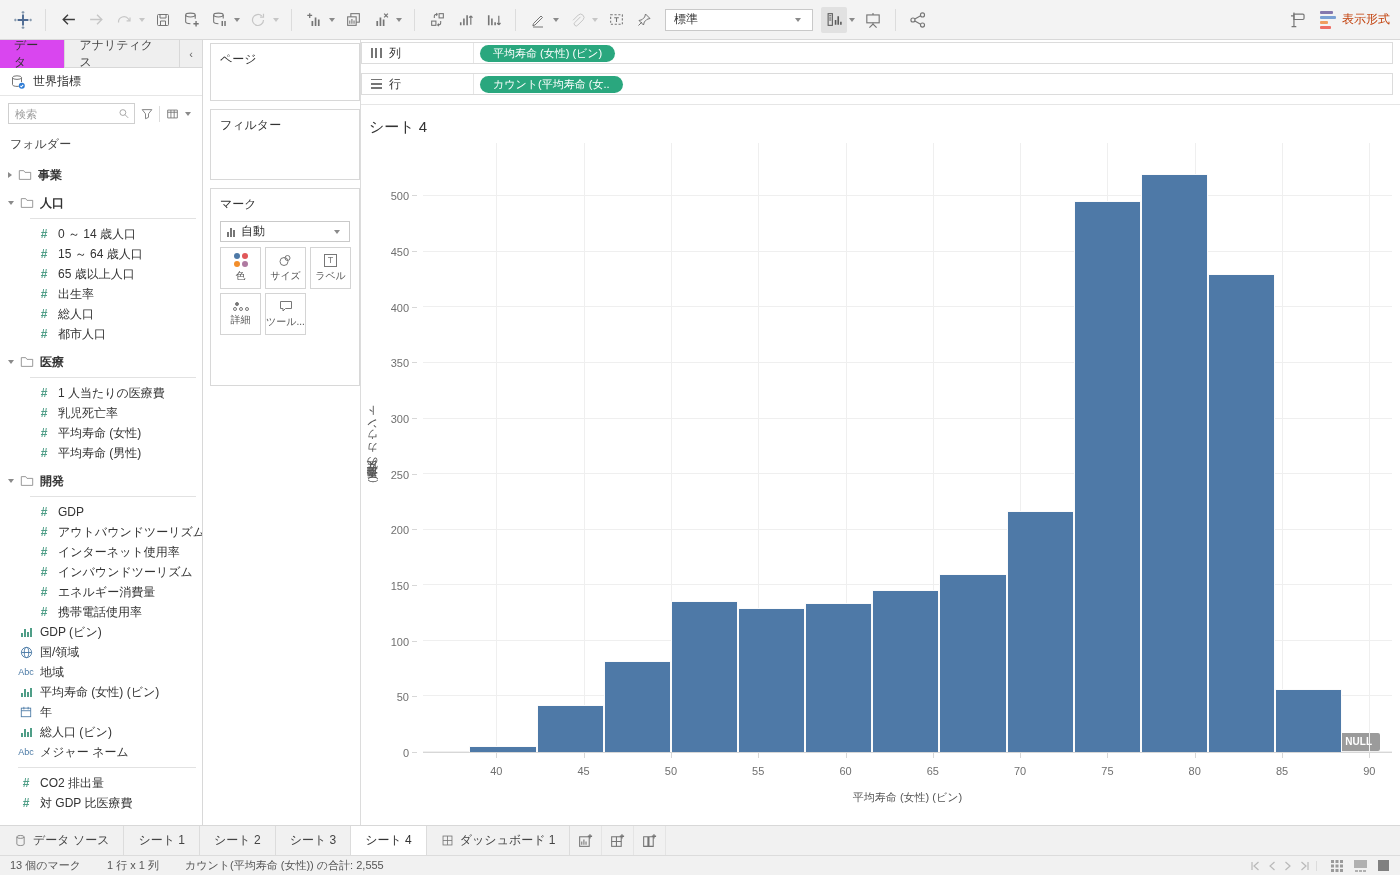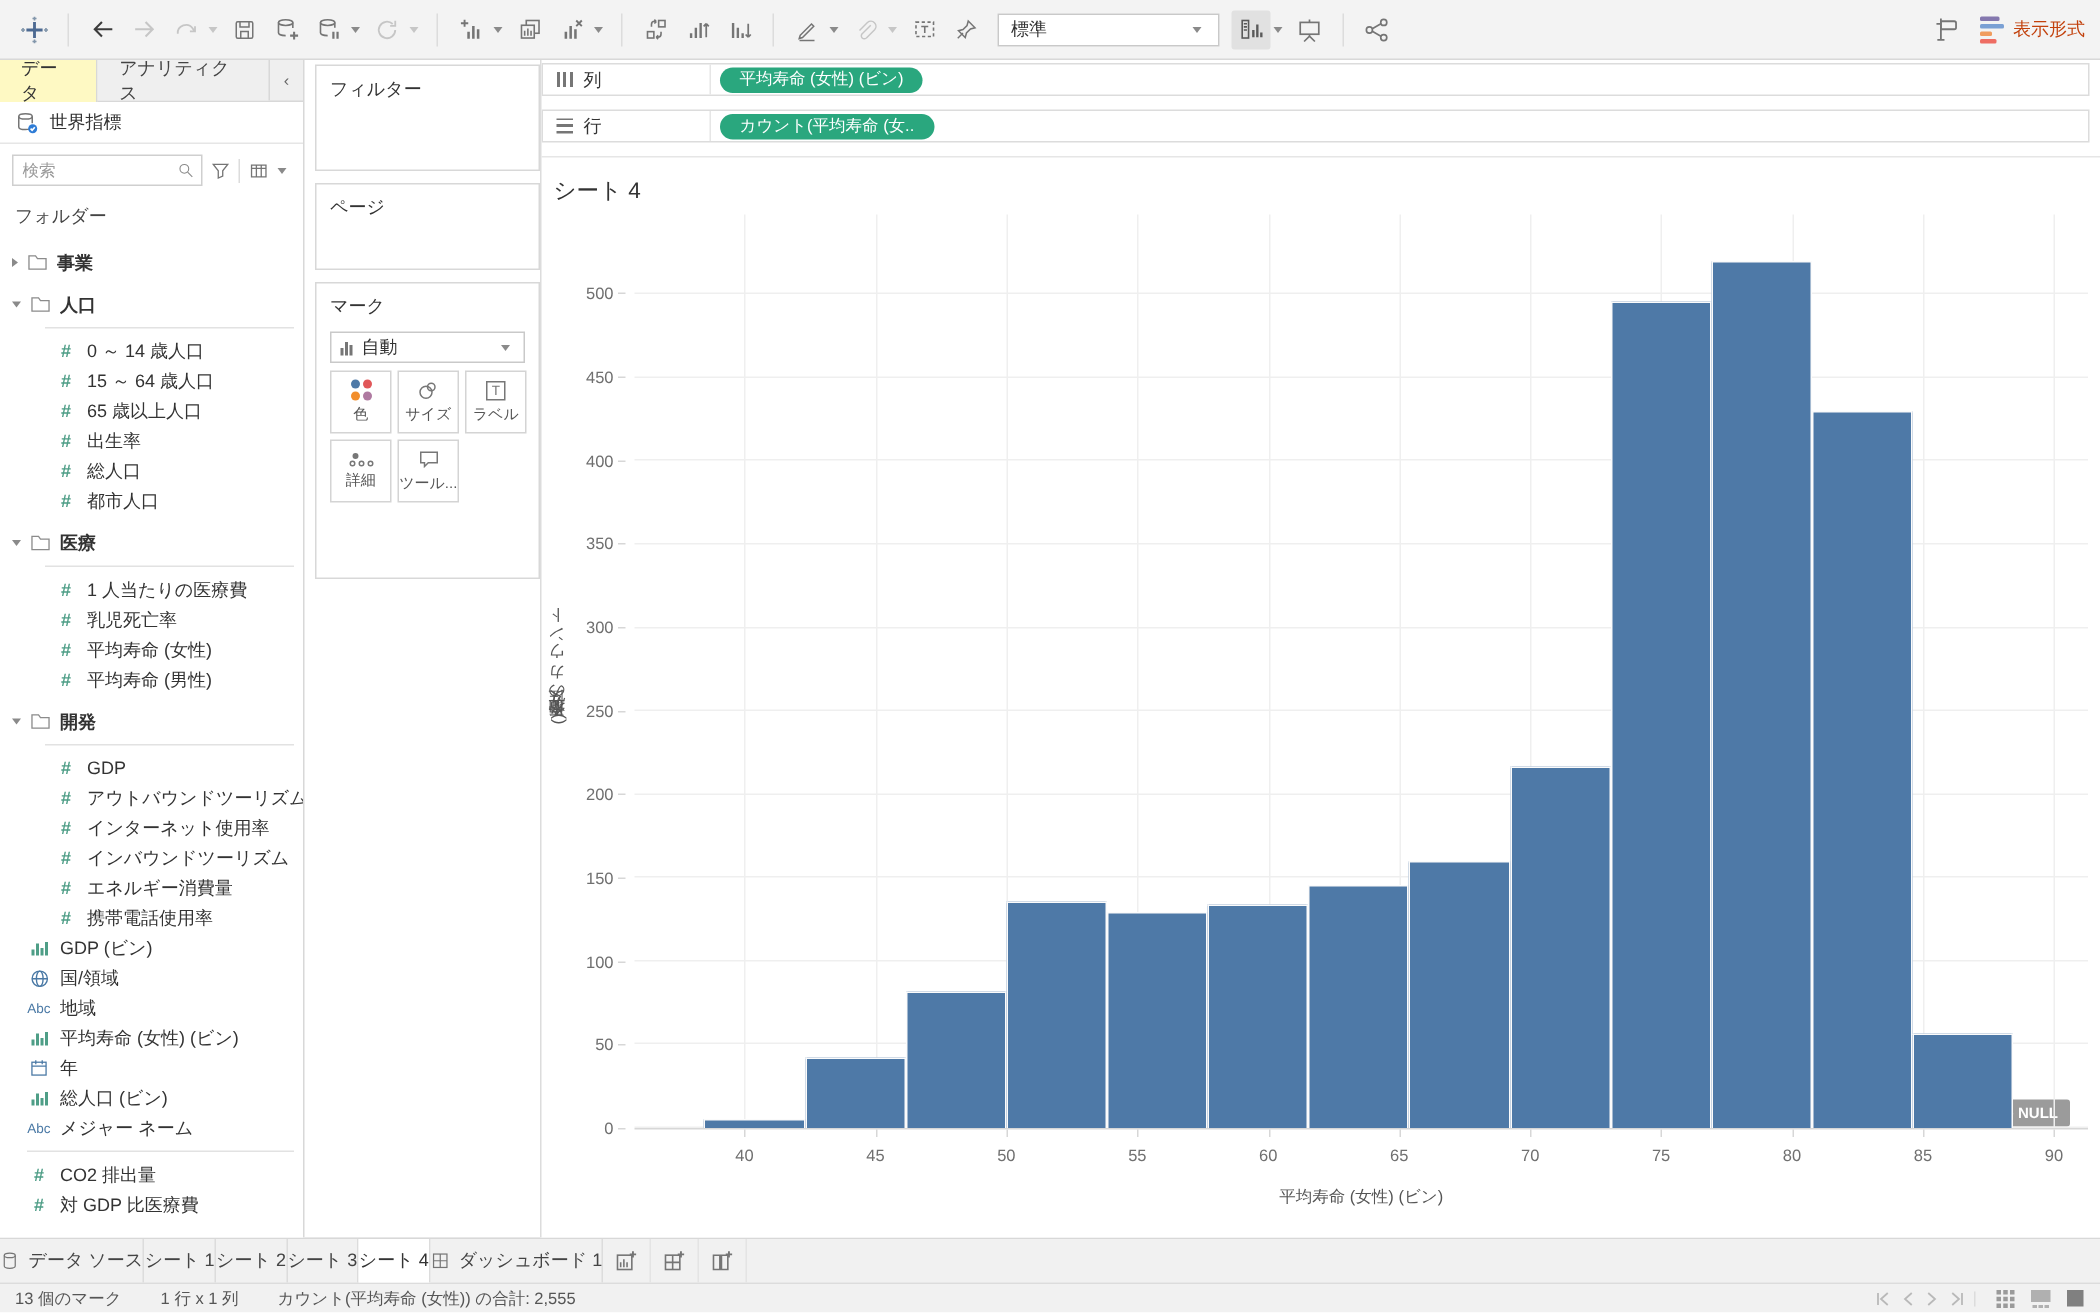--- a/index.html
+++ b/index.html
@@ -21,21 +21,21 @@
   .cbars { display:flex; flex-direction:column; gap:2px; }
   .cbars i { display:block; height:3px; border-radius:1px; }
 
   
   .main { display:flex; height:785px; }
 
   
   .sidebar { width:203px; border-right:1px solid #d8d8d8; display:flex; flex-direction:column; background:#fff; }
   .side-tabs { height:28px; display:flex; border-bottom:1px solid #d8d8d8; background:#efefef; }
   .side-tab { padding:0 14px; display:flex; align-items:center; color:#333; }
-  .side-tab.active { background:#fef9c3; border-right:1px solid #d8d8d8; margin-bottom:-1px; }
+  .side-tab.active { background:#d946ef; border-right:1px solid #d8d8d8; margin-bottom:-1px; }
   .side-tab.inactive { background:#efefef; border-right:1px solid #d8d8d8; color:#444; }
   .collapse { margin-left:auto; width:22px; display:flex; align-items:center; justify-content:center; color:#666; font-size:11px; }
   .ds-row { height:28px; display:flex; align-items:center; gap:7px; padding:0 10px; border-bottom:1px solid #e6e6e6; }
   .search-row { padding:7px 8px 6px 8px; display:flex; align-items:center; gap:5px; }
   .search-box { flex:1; height:21px; border:1px solid #cfcfcf; display:flex; align-items:center; padding:0 4px 0 6px; background:#fff; }
   .search-box input { border:none; outline:none; width:100%; font-size:11px; font-family:Liberation Serif, serif; color:#333; }
   .search-box input::placeholder { color:#9a9a9a; }
   .vline { width:1px; height:16px; background:#dcdcdc; }
   .folders-label { padding:6px 10px 2px 10px; color:#444; }
   .field-list { flex:1; overflow:hidden; padding-top:2px; }
@@ -95,21 +95,21 @@
   .yaxistitle span { writing-mode:vertical-rl; transform:rotate(180deg); font-size:11px; color:#555; white-space:nowrap; }
   .xticks { position:absolute; left:62px; right:8px; bottom:66px; height:6px; }
   .xtickmark { position:absolute; top:0; width:1px; height:5px; background:#d7d7d7; }
   .xlabels { position:absolute; left:62px; right:8px; bottom:44px; height:16px; }
   .xlab { position:absolute; transform:translateX(-50%); font-size:11px; color:#707070; }
   .xaxistitle { position:absolute; left:62px; right:8px; bottom:20px; text-align:center; font-size:11px; color:#555; }
   .nullbadge { position:absolute; right:12px; bottom:1px; background:#9b9b9b; color:#fff; font-size:10px; font-weight:bold; padding:2px 8px; border-radius:2px; white-space:nowrap; }
 
   
   .tabbar { height:30px; background:#f1f1f1; border-top:1px solid #d8d8d8; display:flex; align-items:stretch; }
-  .sheettab { display:flex; align-items:center; gap:6px; padding:0 0; border-right:1px solid #dcdcdc; color:#444; }
+  .sheettab { display:flex; align-items:center; gap:6px; padding:0 14px; border-right:1px solid #dcdcdc; color:#444; }
   .sheettab.active { background:#fff; color:#333; }
   .newbtn { width:32px; display:flex; align-items:center; justify-content:center; border-right:1px solid #e4e4e4; }
 
   
   .statusbar { height:20px; background:#f1f1f1; border-top:1px solid #dcdcdc; display:flex; align-items:center; padding:0 10px; font-size:11px; color:#555; }
   .statusbar .sitem { margin-right:26px; }
   .status-right { margin-left:auto; display:flex; align-items:center; gap:9px; }
   .pager { display:flex; align-items:center; gap:8px; padding-right:6px; border-right:1px solid #dcdcdc; margin-right:4px; }
 </style>
 </head>
@@ -523,25 +523,25 @@
         <div class="trow root">
           <span class="ic">
             <span class="hash">#</span>
           </span>
           <span class="lbl">対 GDP 比医療費</span>
         </div>
       </div>
   </div>
 
   <div class="cards">
+    <div class="card pages">
+      <span>ページ</span>
+    </div>
     <div class="card filters">
       <span>フィルター</span>
-    </div>
-    <div class="card pages">
-      <span>ページ</span>
     </div>
     <div class="card marks">
       <span>マーク</span>
       <div class="marktype">
         <span class="autobars">
             <i style="height:5px"></i>
             <i style="height:9px"></i>
             <i style="height:7px"></i>
           </span>
         <span>自動</span>

